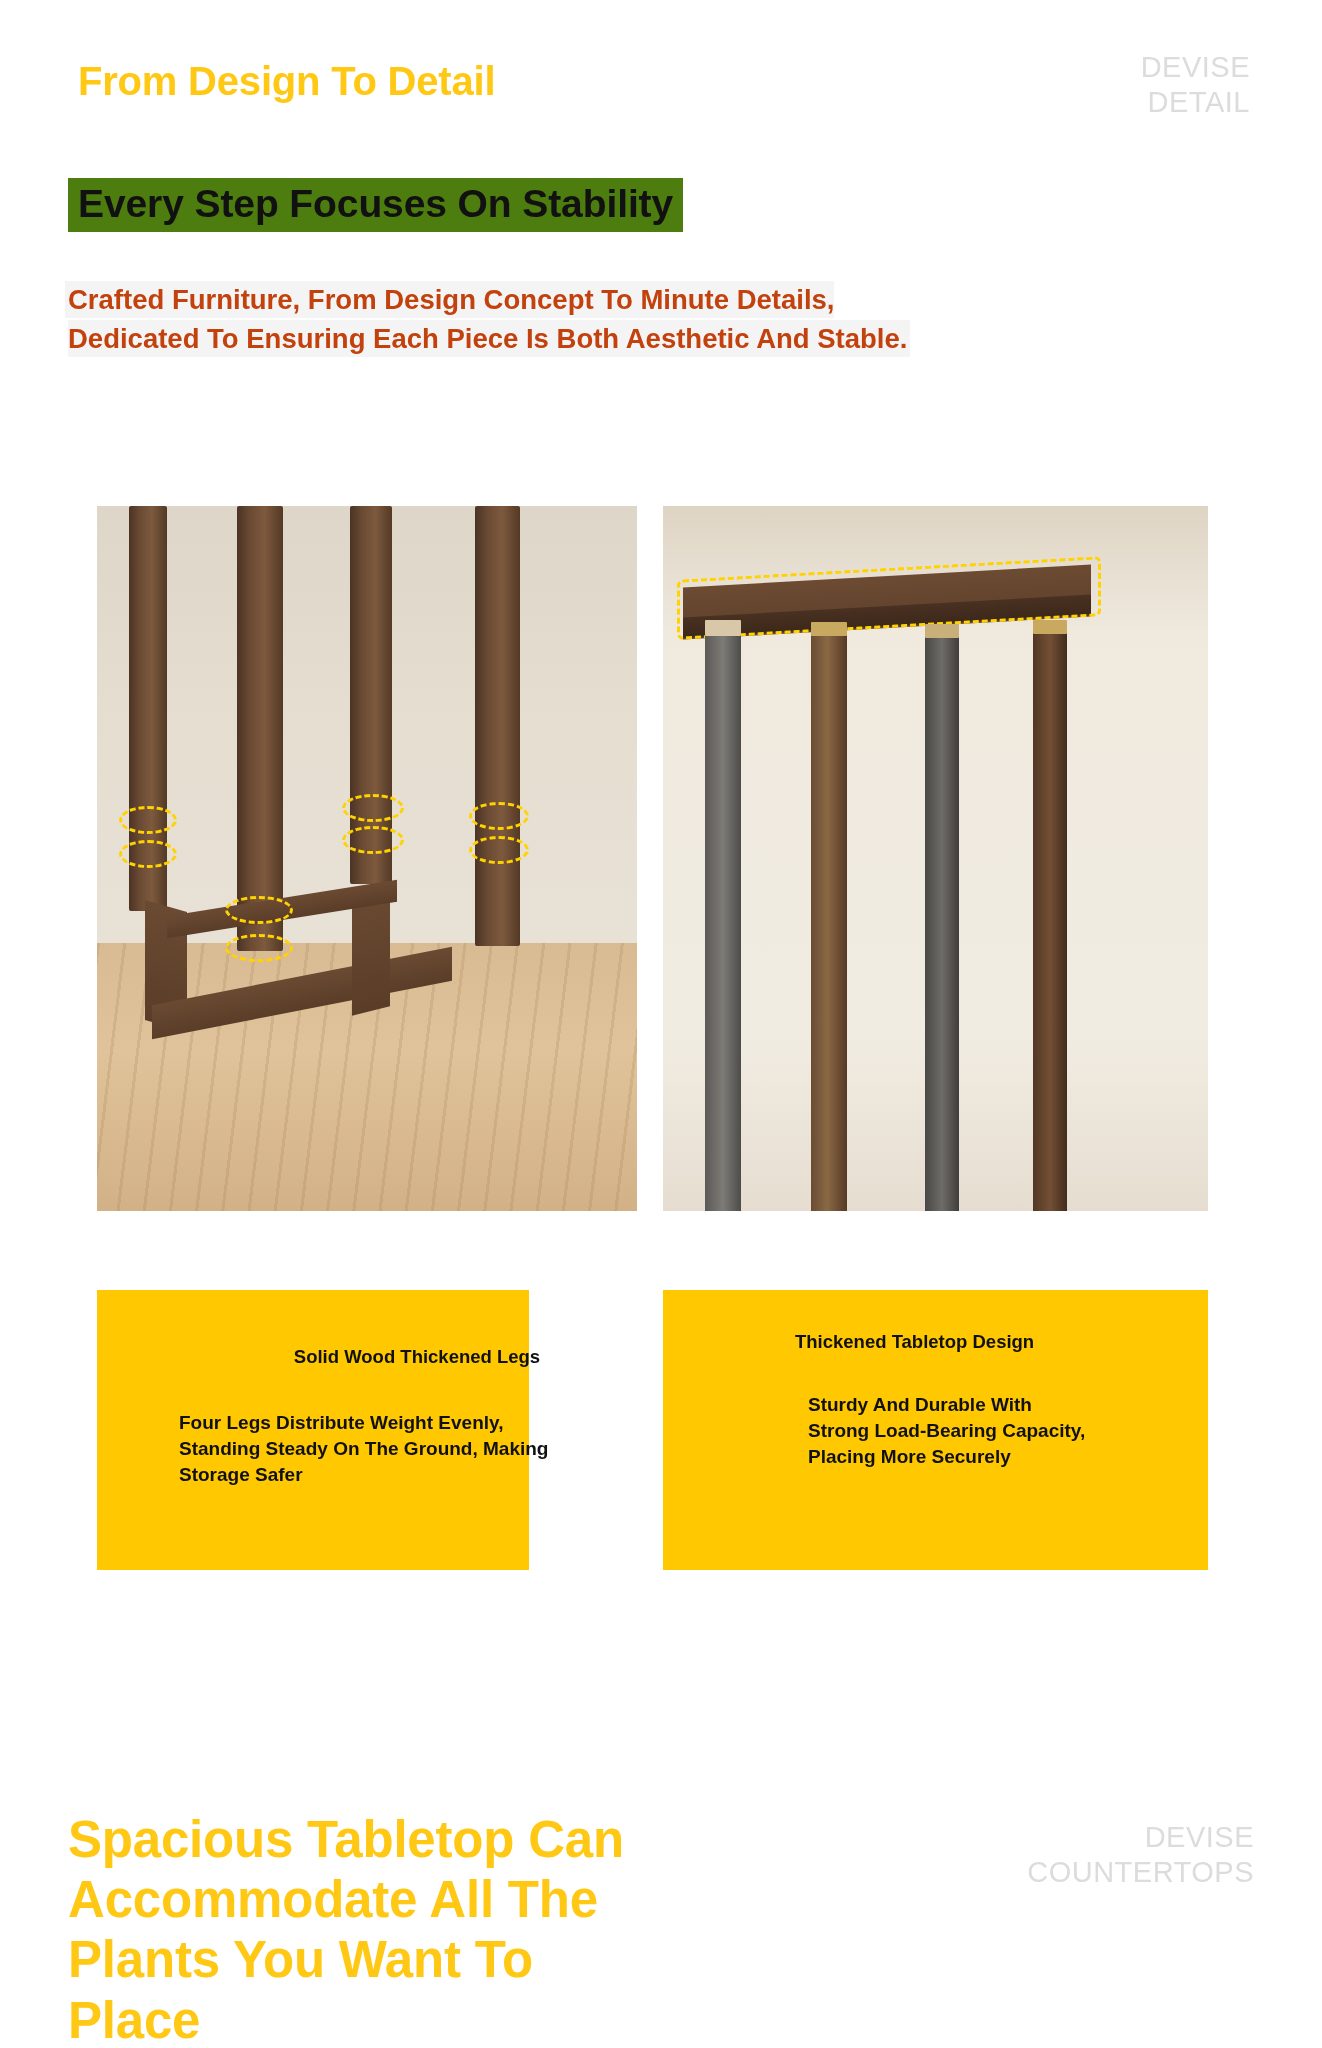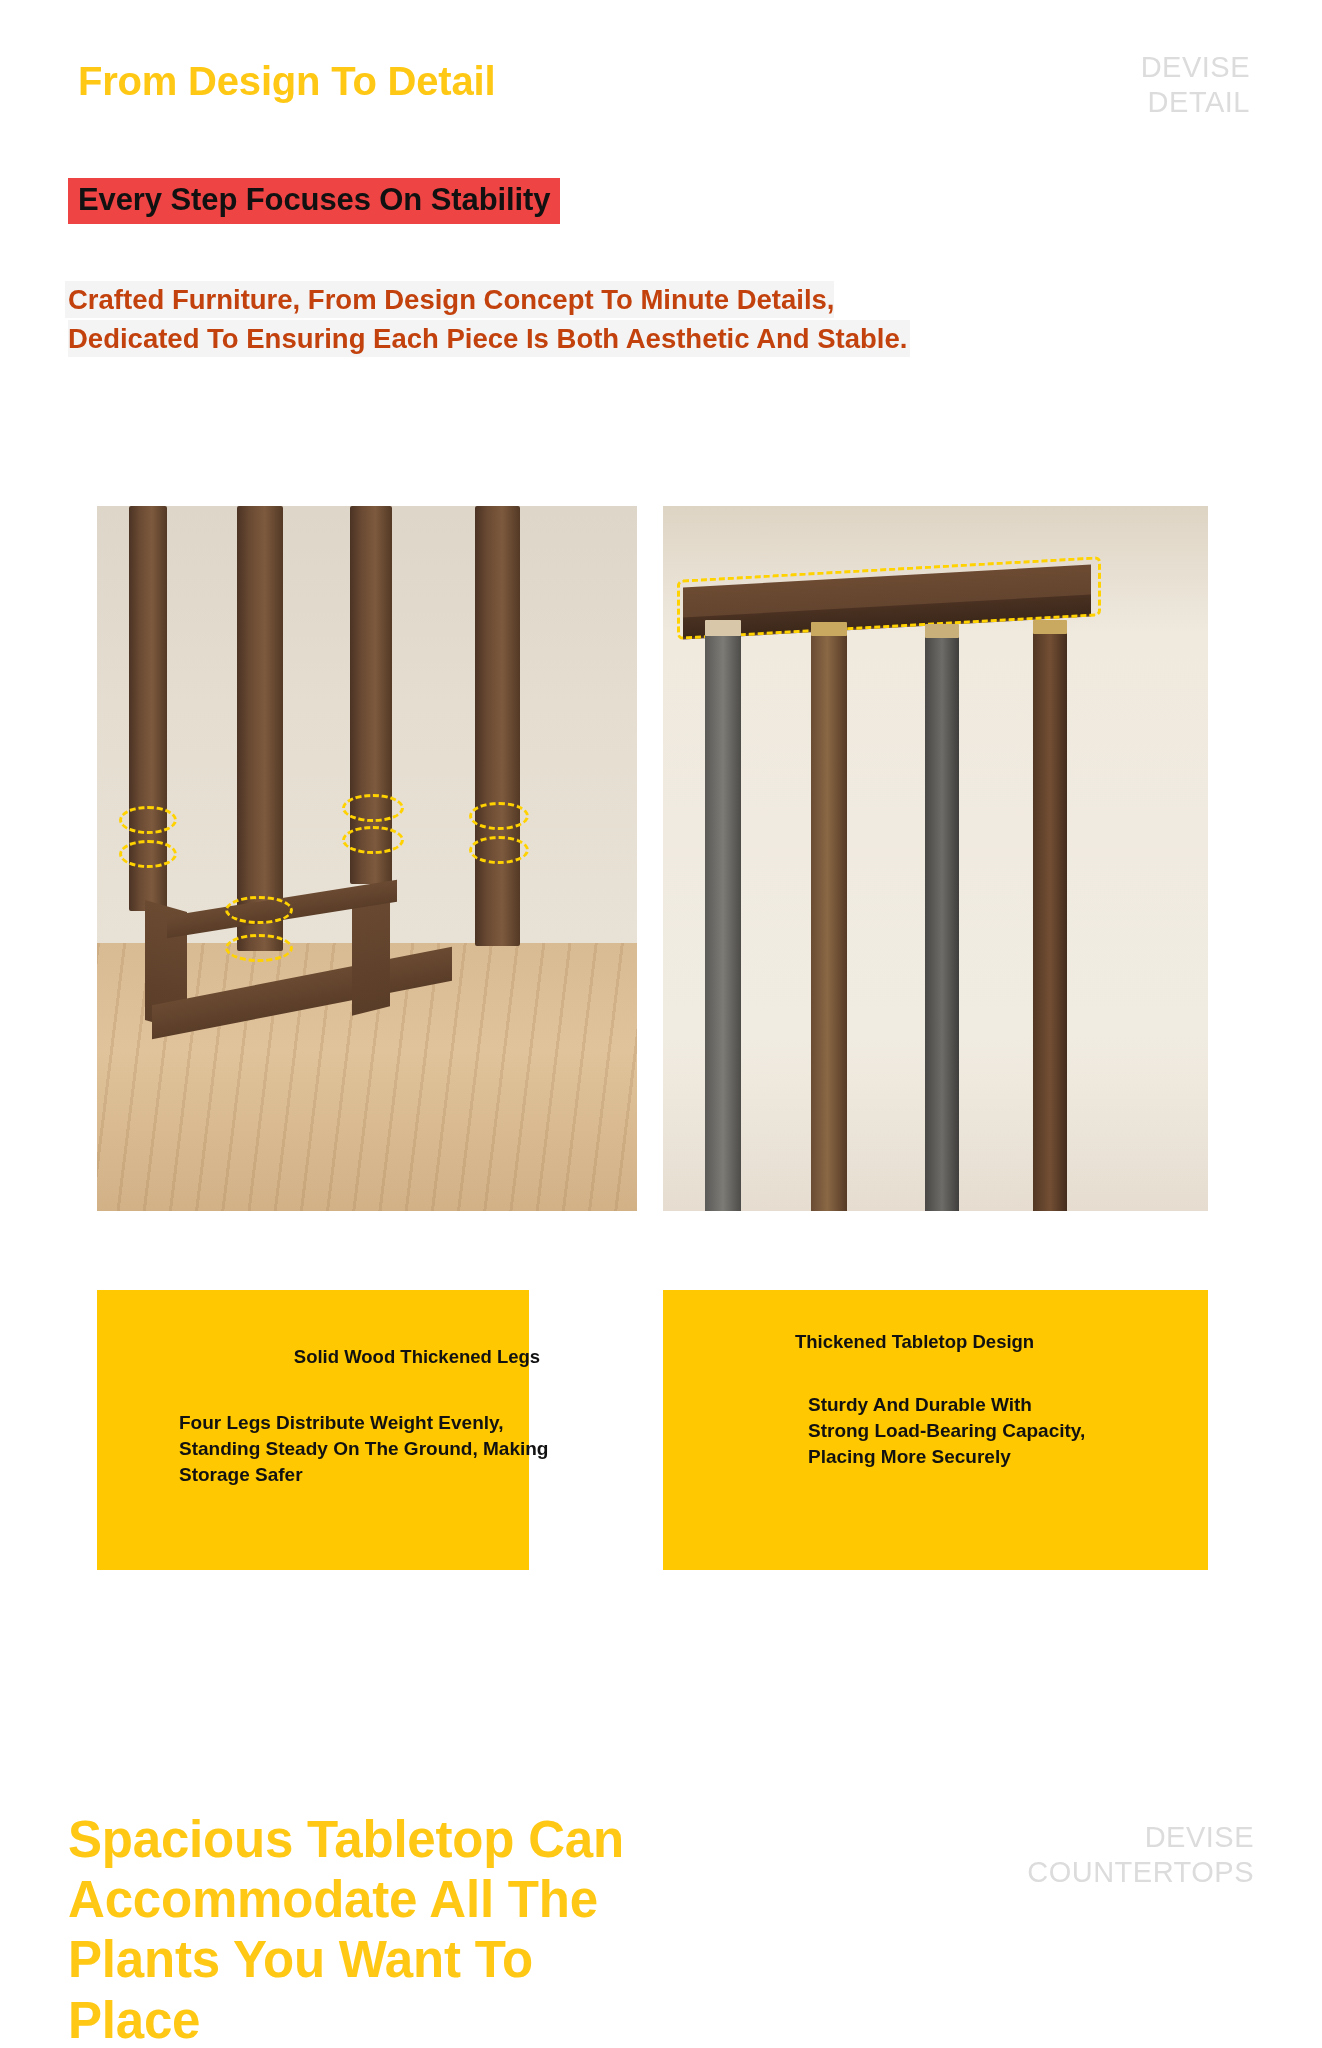--- a/index.html
+++ b/index.html
@@ -52,24 +52,24 @@
   .watermark-2 {
     right: 68px;
     top: 1820px;
     width: 460px;
   }
 
   .sec1-sub {
     position: absolute;
     left: 68px;
     top: 178px;
-    font-size: 31px;
+    font-size: 39px;
     font-weight: bold;
     color: #111111;
-    background: #ef4444;
+    background: #4d7c0f;
     padding: 4px 10px 6px 10px;
     letter-spacing: -0.1px;
   }
 
   .sec1-body {
     position: absolute;
     left: 68px;
     top: 280px;
     width: 880px;
     font-size: 27.5px;

